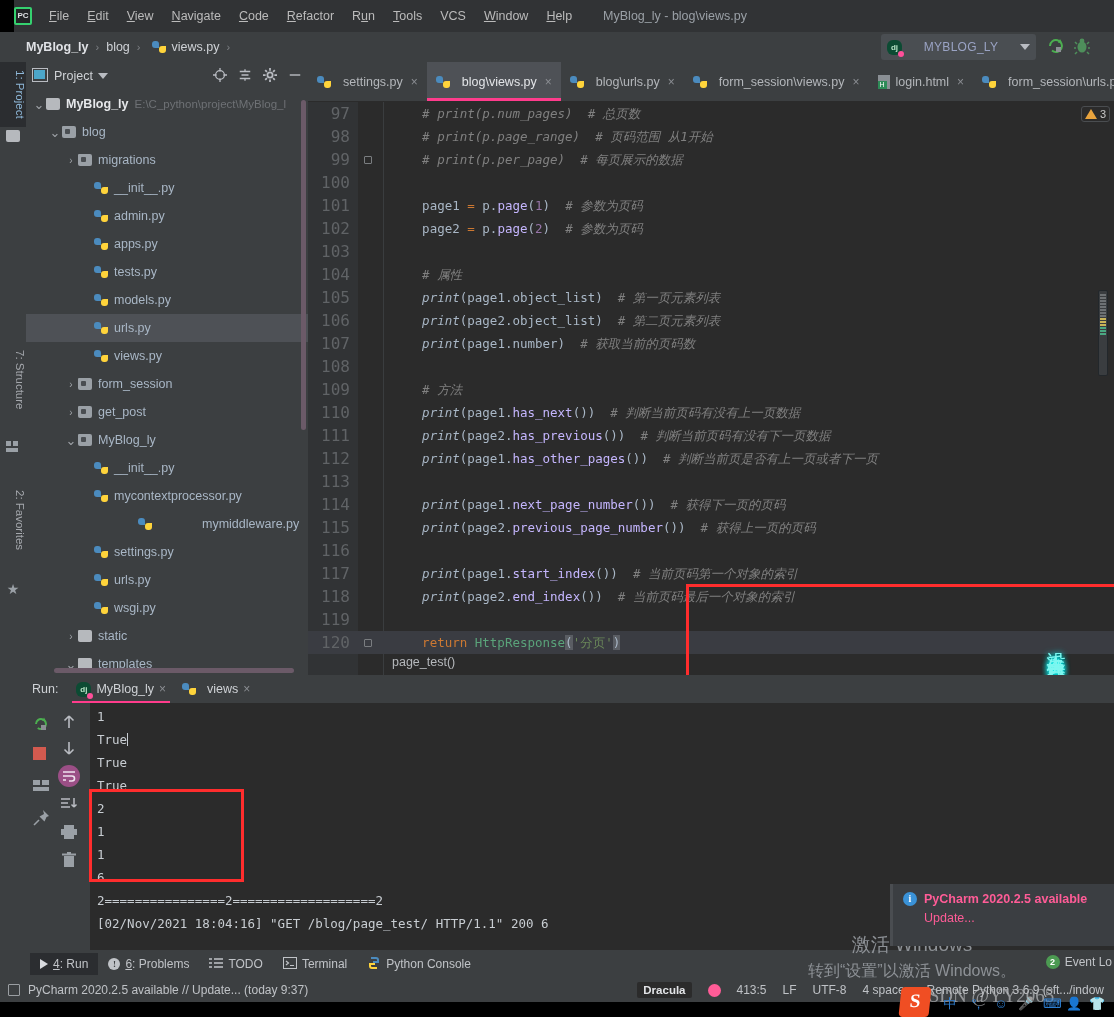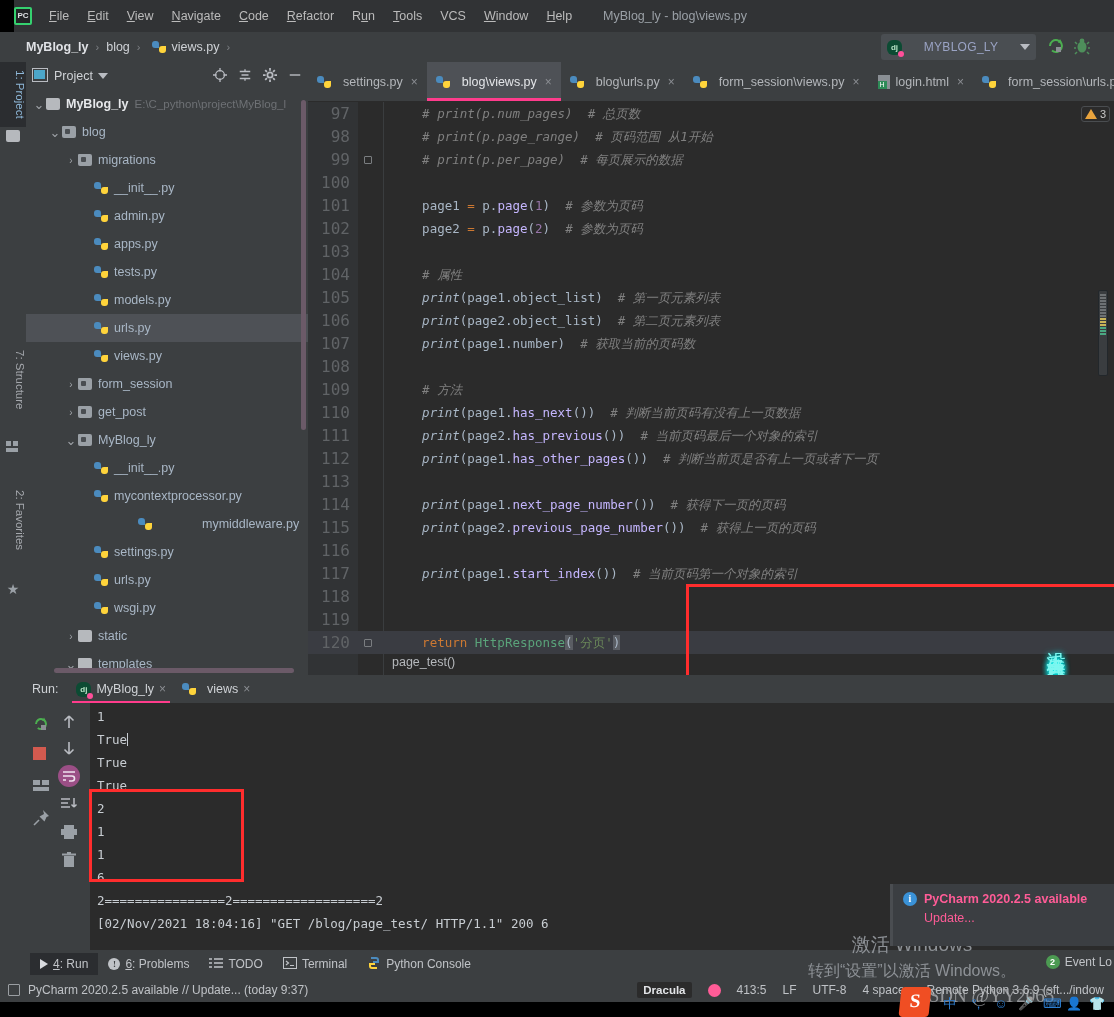--- a/index.html
+++ b/index.html
@@ -636,28 +636,28 @@
           <div class="ln"><span class="num">101</span><span class="txt">    page1 <span class="kw">=</span> p.<span class="mt">page</span>(<span class="num2">1</span>)  <span class="cm"># 参数为页码</span></span></div>
           <div class="ln"><span class="num">102</span><span class="txt">    page2 <span class="kw">=</span> p.<span class="mt">page</span>(<span class="num2">2</span>)  <span class="cm"># 参数为页码</span></span></div>
           <div class="ln"><span class="num">103</span><span class="txt"></span></div>
           <div class="ln"><span class="num">104</span><span class="txt">    <span class="cm"># 属性</span></span></div>
           <div class="ln"><span class="num">105</span><span class="txt">    <span class="fn">print</span>(page1.object_list)  <span class="cm"># 第一页元素列表</span></span></div>
           <div class="ln"><span class="num">106</span><span class="txt">    <span class="fn">print</span>(page2.object_list)  <span class="cm"># 第二页元素列表</span></span></div>
           <div class="ln"><span class="num">107</span><span class="txt">    <span class="fn">print</span>(page1.number)  <span class="cm"># 获取当前的页码数</span></span></div>
           <div class="ln"><span class="num">108</span><span class="txt"></span></div>
           <div class="ln"><span class="num">109</span><span class="txt">    <span class="cm"># 方法</span></span></div>
           <div class="ln"><span class="num">110</span><span class="txt">    <span class="fn">print</span>(page1.<span class="mt">has_next</span>())  <span class="cm"># 判断当前页码有没有上一页数据</span></span></div>
-          <div class="ln"><span class="num">111</span><span class="txt">    <span class="fn">print</span>(page2.<span class="mt">has_previous</span>())  <span class="cm"># 当前页码最后一个对象的索引</span></span></div>
+          <div class="ln"><span class="num">111</span><span class="txt">    <span class="fn">print</span>(page2.<span class="mt">has_previous</span>())  <span class="cm"># 判断当前页码有没有下一页数据</span></span></div>
           <div class="ln"><span class="num">112</span><span class="txt">    <span class="fn">print</span>(page1.<span class="mt">has_other_pages</span>())  <span class="cm"># 判断当前页是否有上一页或者下一页</span></span></div>
           <div class="ln"><span class="num">113</span><span class="txt"></span></div>
           <div class="ln"><span class="num">114</span><span class="txt">    <span class="fn">print</span>(page1.<span class="mt">next_page_number</span>())  <span class="cm"># 获得下一页的页码</span></span></div>
           <div class="ln"><span class="num">115</span><span class="txt">    <span class="fn">print</span>(page2.<span class="mt">previous_page_number</span>())  <span class="cm"># 获得上一页的页码</span></span></div>
           <div class="ln"><span class="num">116</span><span class="txt"></span></div>
           <div class="ln"><span class="num">117</span><span class="txt">    <span class="fn">print</span>(page1.<span class="mt">start_index</span>())  <span class="cm"># 当前页码第一个对象的索引</span></span></div>
-          <div class="ln"><span class="num">118</span></div>
+          <div class="ln"><span class="num">118</span><span class="txt">    <span class="fn">print</span>(page2.<span class="mt">end_index</span>())  <span class="cm"># 当前页码最后一个对象的索引</span></span></div>
           <div class="ln"><span class="num">119</span><span class="txt"></span></div>
           <div class="ln cur"><span class="num">120</span><span class="fold"></span><span class="txt">    <span class="kw">return</span> <span class="cls">HttpResponse</span><span class="sel-str">(</span><span class="str">'分页'</span><span class="sel-str">)</span></span></div>
         </div>
 
       <div class="warn-badge">
         <span class="tri"></span>
         <span>3</span>
       </div>
       <div class="minimap">
         <i></i>

